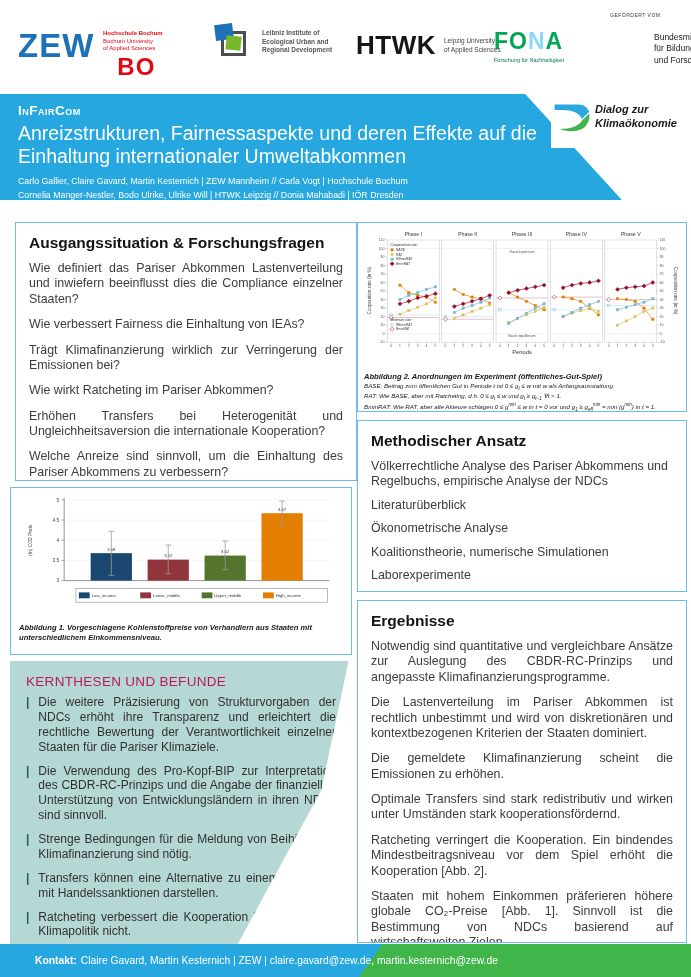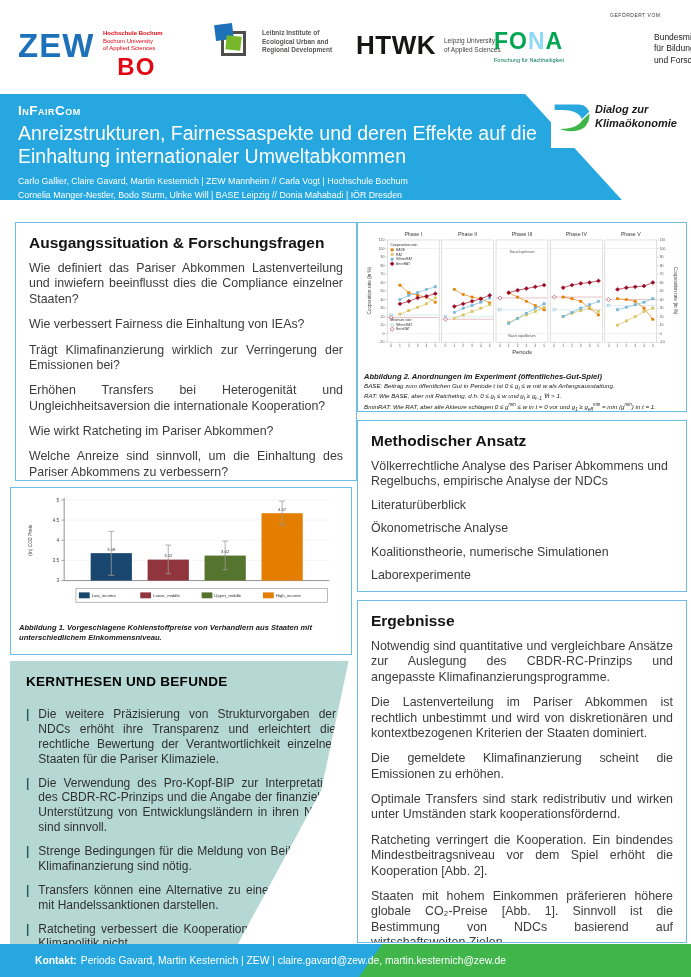--- a/index.html
+++ b/index.html
@@ -59,21 +59,21 @@
   #box-methods .para { margin-bottom: 8px; text-align: left; }
   #box-ergebnisse { left: 357px; top: 600px; width: 330px; height: 343px; }
 
   .fig-caption { font-size: 7.6px; font-weight: 700; font-style: italic; color: #1a1a1a; line-height: 1.3; margin-top: 3px; }
   .fig2-defs { font-size: 6.2px; font-style: italic; color: #1a1a1a; line-height: 1.35; }
   .fig2-defs sub, .fig2-defs sup { font-size: 4.5px; }
 
   
   #box-kern { position: absolute; left: 10px; top: 661px; width: 342px; height: 287px; background: #b6d8d5;
     clip-path: polygon(0 0, 99% 0, 91% 45%, 66% 100%, 0 100%); padding: 13px 16px; }
-  .kern-title { font-size: 13.5px; font-weight: 700; color: #000000; letter-spacing: 0.3px; margin-bottom: 18px; }
+  .kern-title { font-size: 13.5px; font-weight: 400; color: #be185d; letter-spacing: 0.3px; margin-bottom: 6px; }
   .kern-item { display: flex; margin-bottom: 9px; }
   .kern-mark { color: #265d60; font-weight: 700; margin-right: 9px; font-size: 12px; }
   .kern-text { font-size: 12px; line-height: 1.24; text-align: justify; color: #303030; }
 
   
   .footer { position: absolute; top: 944px; left: 0; width: 691px; height: 33px; background: #27a7df; }
   .footer-green { position: absolute; right: 0; top: 0; height: 100%; width: 332px; background: #3fb54a;
     clip-path: polygon(7% 0, 100% 0, 100% 100%, 0 100%); }
   .footer-text { position: relative; z-index: 2; color: #fff; font-size: 10.3px; line-height: 33px; padding-left: 18px; }
   .footer-text b { font-weight: 700; margin-right: 4px; padding-left: 17px; }
@@ -130,41 +130,41 @@
       </div>
     </div>
   </div>
 </div>
 
 <div class="banner">
   <div class="kicker">InFairCom</div>
   <div class="poster-title">Anreizstrukturen, Fairnessaspekte und deren Effekte auf die Einhaltung internationaler Umweltabkommen</div>
   <div class="authors">
     <div>Carlo Gallier, Claire Gavard, Martin Kesternich | ZEW Mannheim // Carla Vogt | Hochschule Bochum</div>
-    <div>Cornelia Manger-Nestler, Bodo Sturm, Ulrike Will | BASE Leipzig // Donia Mahabadi | IÖR Dresden</div>
+    <div>Cornelia Manger-Nestler, Bodo Ulrike, Ulrike Will | HTWK Leipzig // Donia Mahabadi | IÖR Dresden</div>
   </div>
 </div>
 <div class="badge">
   <svg viewBox="0 0 44 40" width="40" height="38">
     <path d="M4 4 H30 C36 4 40 7 42 12 L34 20 C31 13 24 10 12 10 L4 10 Z" fill="#29a8e0"></path>
     <path d="M42 14 L34 22 C30 28 22 31 10 31 C16 34 30 35 37 29 C41 25 43 19 42 14 Z" fill="#3fb54a"></path>
   </svg>
   <div class="badge-text">
     <div>Dialog zur</div>
     <div>Klimaökonomie</div>
   </div>
 </div>
 
 <div class="box" id="box-questions">
   <div class="box-title">Ausgangssituation &amp; Forschungsfragen</div>
   <p class="para">Wie definiert das Pariser Abkommen Lastenverteilung und inwiefern beeinflusst dies die Compliance einzelner Staaten?</p>
   <p class="para">Wie verbessert Fairness die Einhaltung von IEAs?</p>
   <p class="para">Trägt Klimafinanzierung wirklich zur Verringerung der Emissionen bei?</p>
+  <p class="para">Wie wirkt Ratcheting im Pariser Abkommen?</p>
   <p class="para">Erhöhen Transfers bei Heterogenität und Ungleichheitsaversion die internationale Kooperation?</p>
-  <p class="para">Wie wirkt Ratcheting im Pariser Abkommen?</p>
   <p class="para">Welche Anreize sind sinnvoll, um die Einhaltung des Pariser Abkommens zu verbessern?</p>
 </div>
 
 <div class="box" id="box-fig1">
   <svg id="fig1-svg" viewBox="0 0 330 124" width="100%" height="122" preserveAspectRatio="none">
       <line x1="43" y1="88" x2="46" y2="88" stroke="#777" stroke-width="0.6"></line>
       <text x="41" y="89.7" text-anchor="end" font-size="5" fill="#444">3</text>
       <line x1="46" y1="67.5" x2="316" y2="67.5" stroke="#e8e8e8" stroke-width="0.5"></line>
       <line x1="43" y1="67.5" x2="46" y2="67.5" stroke="#777" stroke-width="0.6"></line>
       <text x="41" y="69.2" text-anchor="end" font-size="5" fill="#444">3.5</text>
@@ -556,15 +556,15 @@
   <p class="para">Die Lastenverteilung im Pariser Abkommen ist rechtlich unbestimmt und wird von diskretionären und kontextbezogenen Kriterien der Staaten dominiert.</p>
   <p class="para">Die gemeldete Klimafinanzierung scheint die Emissionen zu erhöhen.</p>
   <p class="para">Optimale Transfers sind stark redistributiv und wirken unter Umständen stark kooperationsfördernd.</p>
   <p class="para">Ratcheting verringert die Kooperation. Ein bindendes Mindestbeitragsniveau vor dem Spiel erhöht die Kooperation [Abb. 2].</p>
   <p class="para">Staaten mit hohem Einkommen präferieren höhere globale CO₂-Preise [Abb. 1]. Sinnvoll ist die Bestimmung von NDCs basierend auf wirtschaftsweiten Zielen.</p>
 </div>
 
 <div class="footer">
   <div class="footer-green"></div>
   <div class="footer-text">
-    <b>Kontakt:</b><span>Periods Gavard, Martin Kesternich | ZEW | claire.gavard@zew.de, martin.kesternich@zew.de</span>
+    <b>Kontakt:</b><span>Claire Gavard, Martin Kesternich | ZEW | claire.gavard@zew.de, martin.kesternich@zew.de</span>
   </div>
 </div>
 
 </body></html>

